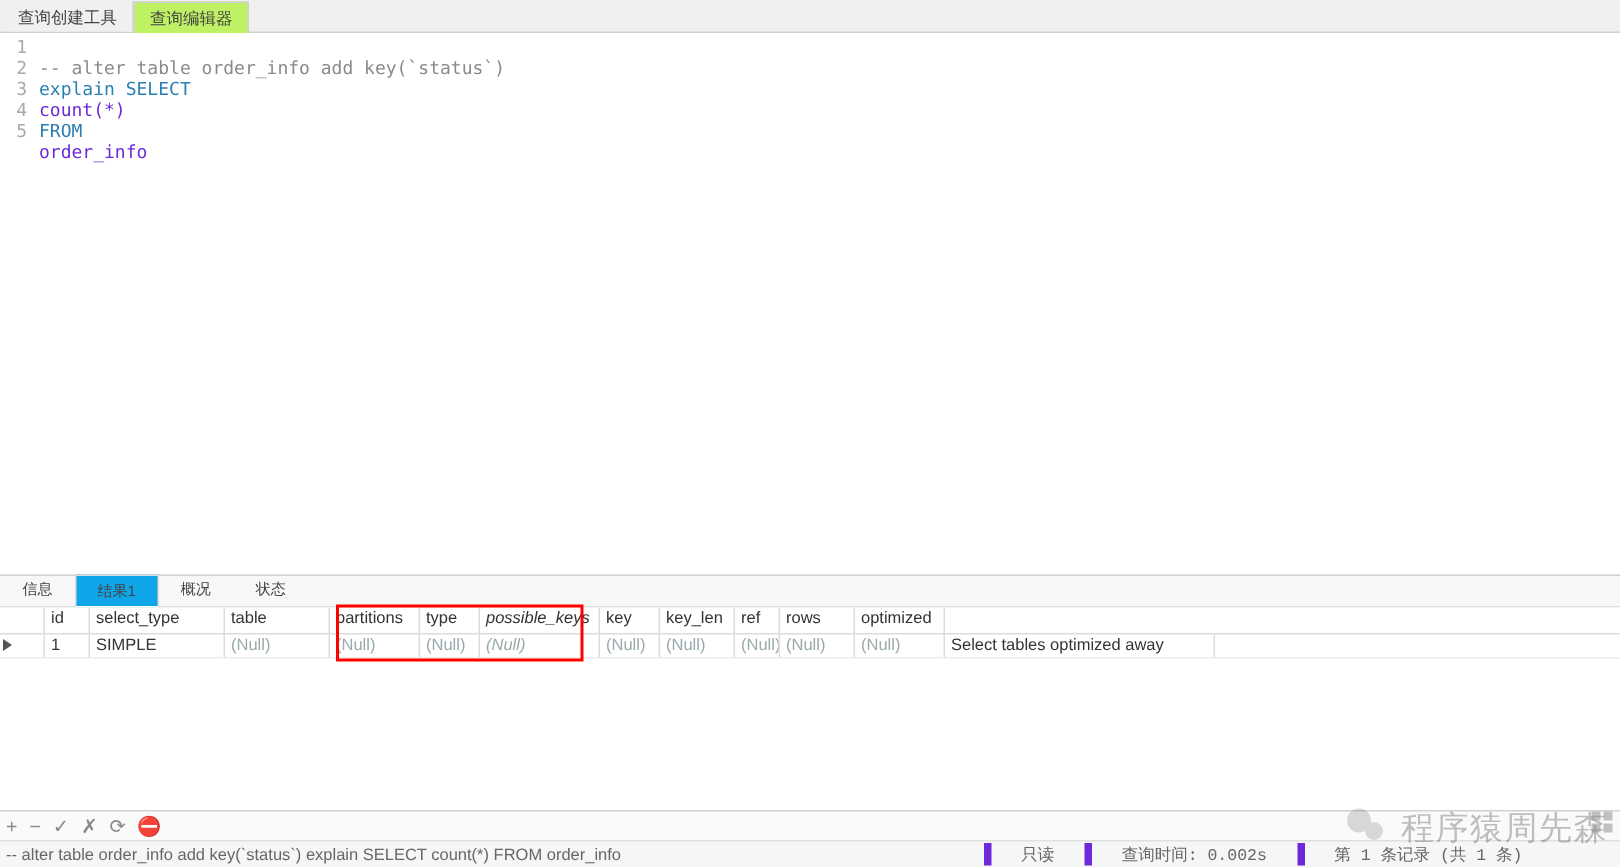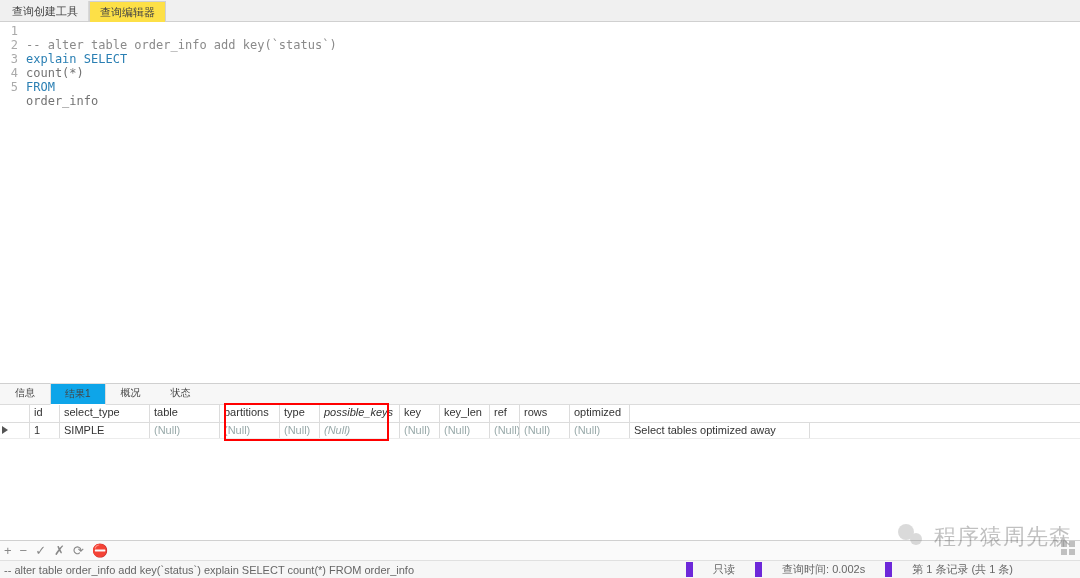--- a/index.html
+++ b/index.html
@@ -27,21 +27,21 @@
 }
 .top-tab {
   padding: 3px 10px 2px 10px;
   font-size: 11px;
   color: #444;
   border-right: 1px solid #d8d8d8;
   background: #f0f0f0;
   cursor: pointer;
 }
 .top-tab.active {
-  background: #fde047;
+  background: #bef264;
   border-top: 1px solid #d0d0d0;
   border-right: 1px solid #d0d0d0;
   border-left: 1px solid #d0d0d0;
   position: relative;
   top: 1px;
 }
 
 
 .editor {
   flex: 1 1 260px;
@@ -59,21 +59,21 @@
   text-align: right;
   padding: 2px 4px 0 0;
   user-select: none;
 }
 .code {
   padding: 2px 0 0 4px;
   white-space: pre;
 }
 .c-comment { color: #8a8a8a; }
 .c-keyword { color: #2a7fb3; text-align: right; }
-.c-plain { color: #737373; }
+.c-plain { color: #6d28d9; }
 
 
 .result-tabs {
   height: 21px;
   display: flex;
   background: #f7f7f7;
   border-bottom: 1px solid #dcdcdc;
   align-items: flex-end;
 }
 .result-tab {
@@ -169,27 +169,27 @@
 .status-bar {
   height: 18px;
   border-top: 1px solid #e0e0e0;
   background: #f6f6f6;
   display: flex;
   align-items: center;
   font-size: 11px;
   color: #666;
 }
 .status-left { flex: 1; padding-left: 4px; }
-.status-cell { padding: 0 20px; border-left: 7px solid #6d28d9; }
+.status-cell { padding: 0 20px; border-left: 5px solid #6d28d9; font-family: Liberation Mono, monospace; }
 
 
 .watermark {
   position: absolute;
   right: 8px;
-  bottom: 26px;
+  bottom: 11px;
   display: flex;
   align-items: center;
   gap: 6px;
   opacity: 0.3;
   color: #333;
   pointer-events: none;
 }
 .watermark .bubble {
   width: 30px; height: 26px; position: relative;
 }

